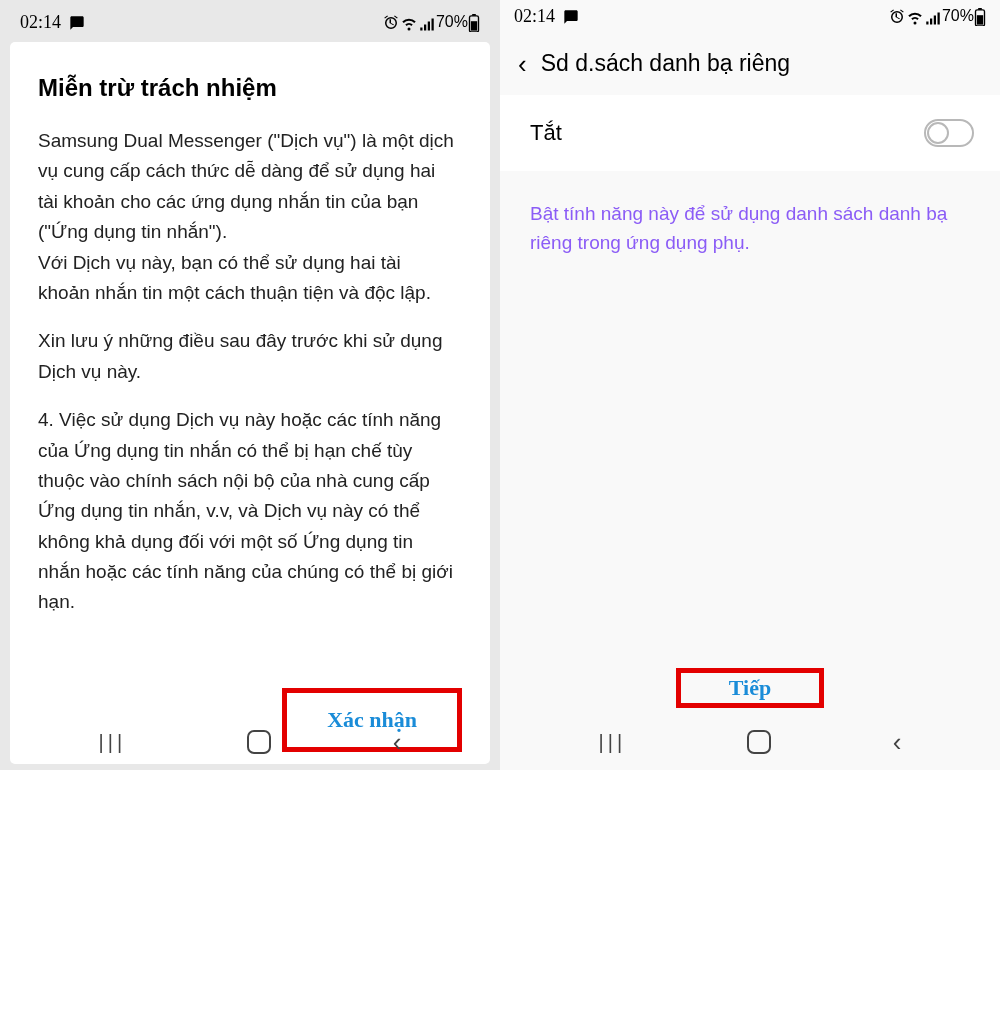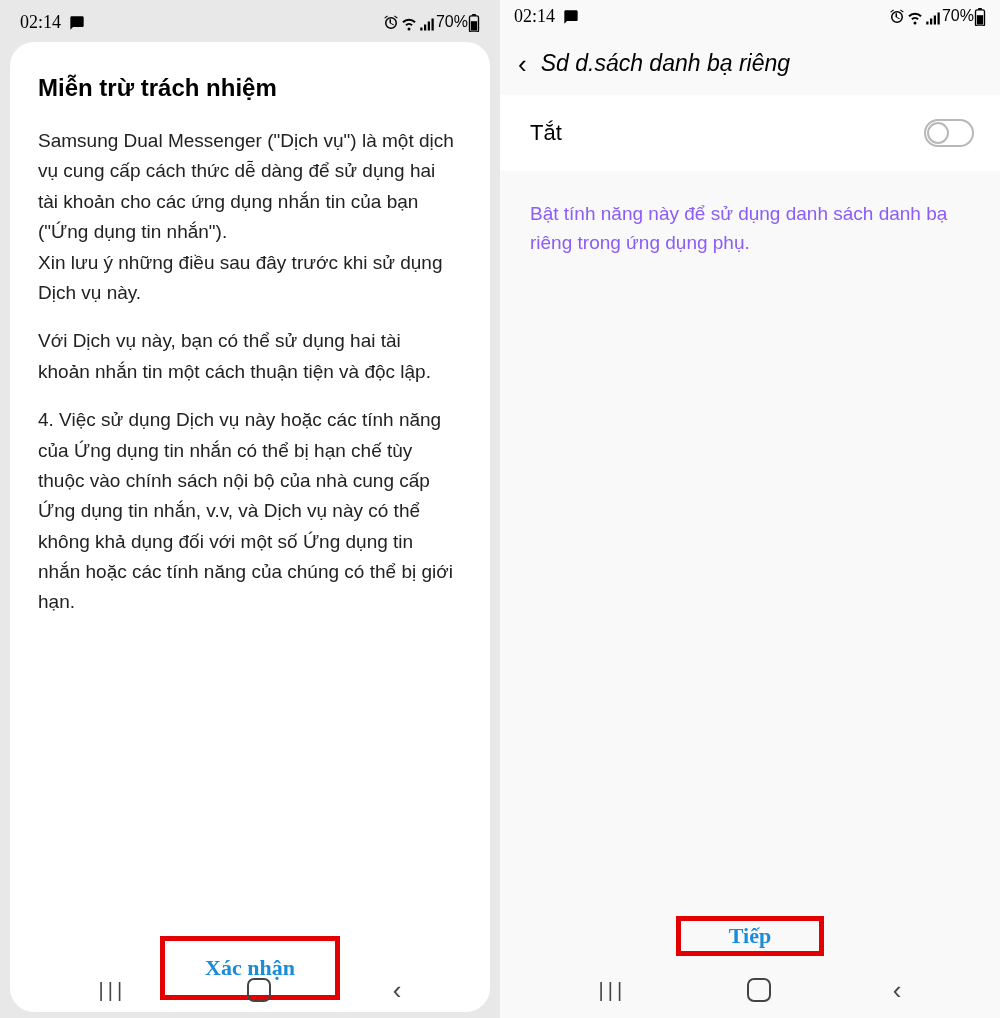--- a/index.html
+++ b/index.html
@@ -6,21 +6,21 @@
 body {
   width: 1000px;
   height: 1018px;
   background: #ffffff;
   display: flex;
   font-family: 'Comic Sans MS', cursive, sans-serif;
   color: #000;
 }
 .phone {
   width: 500px;
-  height: 1018px;
+  height: 770px;
   position: relative;
   display: flex;
   flex-direction: column;
 }
 .phone-left { background: #e8e8e8; padding: 6px; }
 .phone-right { background: #f9f9f9; }
 
 .status-bar {
   height: 32px;
   display: flex;
@@ -34,21 +34,21 @@
 .phone-right .status-bar { background: #f9f9f9; }
 
 .status-left { display: flex; align-items: center; gap: 8px; }
 .status-right { display: flex; align-items: center; }
 .status-time { font-family: 'Comic Sans MS', cursive; font-size: 18px; }
 .battery-text { font-size: 16px; }
 
 
 .dialog-card {
   background: #fff;
-  border-radius: 24px;
+  border-radius: 5px;
   margin: 4px 4px 0 4px;
   flex: 1;
   display: flex;
   flex-direction: column;
   overflow: hidden;
   padding: 32px 28px 12px 28px;
   position: relative;
 }
 .dialog-title {
   font-size: 24px;
@@ -65,21 +65,21 @@
 }
 .dialog-body p { margin-bottom: 18px; }
 .dialog-body .no-margin { margin-bottom: 0; }
 
 .dialog-body::-webkit-scrollbar { width: 4px; }
 .dialog-body::-webkit-scrollbar-thumb { background: #bbb; border-radius: 2px; }
 
 .dialog-footer {
   padding-top: 16px;
   display: flex;
-  justify-content: center;
+  justify-content: flex-end;
 }
 .confirm-btn {
   font-size: 22px;
   font-weight: bold;
   color: #1a8cd8;
   background: transparent;
   border: none;
   padding: 14px 40px;
   font-family: 'Comic Sans MS', cursive;
 }
@@ -89,21 +89,21 @@
 }
 
 
 .header-row {
   display: flex;
   align-items: center;
   padding: 18px 18px 10px 18px;
   gap: 14px;
 }
 .back-chevron { font-size: 26px; line-height: 1; }
-.header-title { font-size: 23px; font-style: italic; }
+.header-title { font-size: 23px; }
 
 .toggle-row {
   display: flex;
   justify-content: space-between;
   align-items: center;
   padding: 24px 26px 24px 30px;
   background: #fff;
   margin-top: 8px;
 }
 .toggle-label { font-size: 22px; text-align: right; }
@@ -211,22 +211,22 @@
             <rect x="2.5" y="8" width="7" height="10.5" fill="#000"></rect>
           </svg>
       </span>
     </div>
   </div>
 
   <div class="dialog-card">
     <div class="dialog-title">Miễn trừ trách nhiệm</div>
     <div class="dialog-body">
       <p class="no-margin">Samsung Dual Messenger ("Dịch vụ") là một dịch vụ cung cấp cách thức dễ dàng để sử dụng hai tài khoản cho các ứng dụng nhắn tin của bạn ("Ứng dụng tin nhắn").</p>
+      <p>Với Dịch vụ này, bạn có thể sử dụng hai tài khoản nhắn tin một cách thuận tiện và độc lập.</p>
       <p>Xin lưu ý những điều sau đây trước khi sử dụng Dịch vụ này.</p>
-      <p>Với Dịch vụ này, bạn có thể sử dụng hai tài khoản nhắn tin một cách thuận tiện và độc lập.</p>
       <p class="no-margin">4. Việc sử dụng Dịch vụ này hoặc các tính năng của Ứng dụng tin nhắn có thể bị hạn chế tùy thuộc vào chính sách nội bộ của nhà cung cấp Ứng dụng tin nhắn, v.v, và Dịch vụ này có thể không khả dụng đối với một số Ứng dụng tin nhắn hoặc các tính năng của chúng có thể bị giới hạn.</p>
     </div>
     <div class="dialog-footer">
       <span class="red-highlight">
         <button class="confirm-btn">Xác nhận</button>
       </span>
     </div>
   </div>
 
   <div class="nav-bar">

